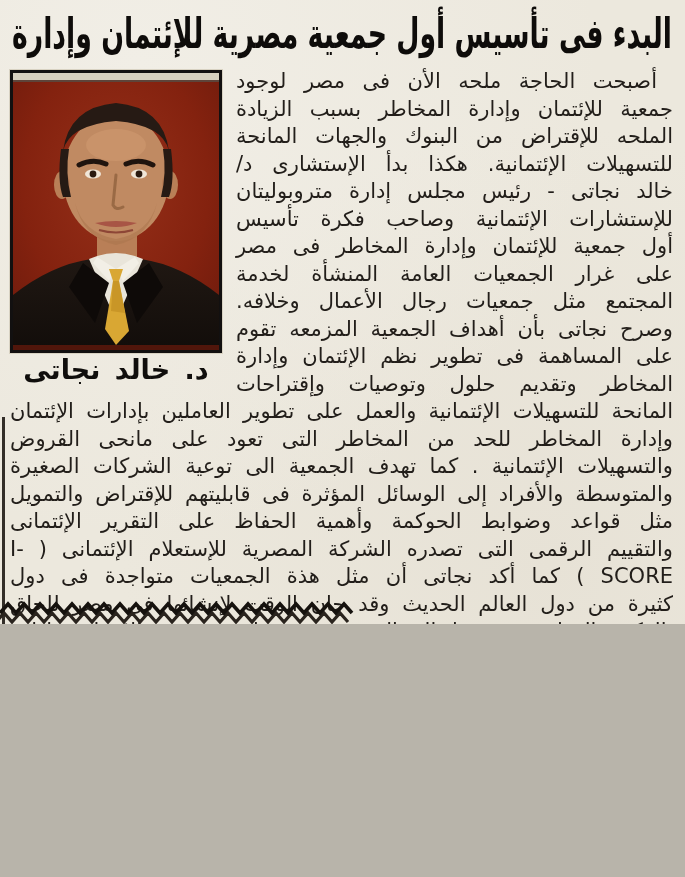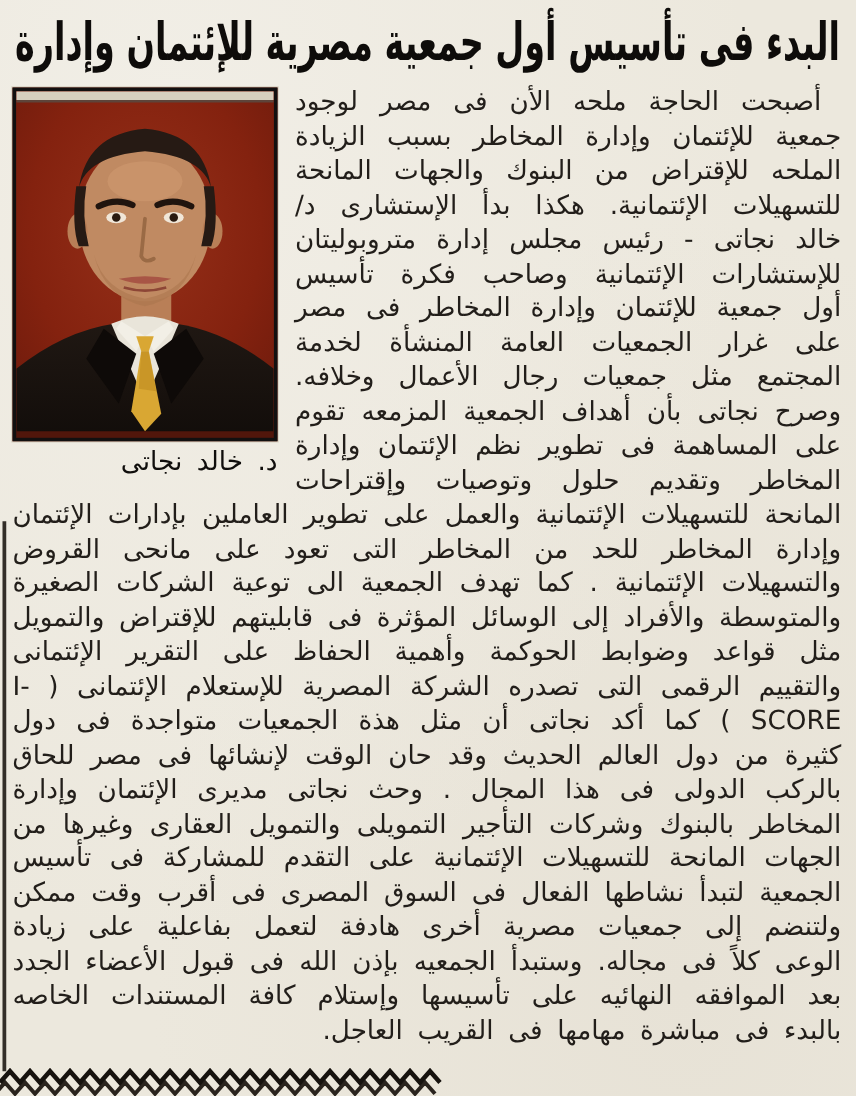--- a/index.html
+++ b/index.html
@@ -1,18 +1,18 @@
 <!DOCTYPE html>
 <html lang="ar"><head>
 <meta charset="utf-8">
 <style>
   html,body{margin:0;padding:0;background:#b8b4aa;}
   .page{
     position:relative;
-    width:685px;height:877px;
+    width:685px;height:624px;
     margin:0 auto;
     background:
       radial-gradient(ellipse at 20% 10%, #f1eee6 0%, rgba(241,238,230,0) 60%),
       radial-gradient(ellipse at 80% 90%, #e7e2d6 0%, rgba(231,226,214,0) 55%),
       #ece8dd;
     overflow:hidden;
     font-family:"DejaVu Sans", sans-serif;
     color:#1c1916;
   }
   
@@ -52,23 +52,23 @@
   }
   .photo-frame{
     width:206px;height:277px;
     border:3px solid #121010;
     background:#7c2011;
     box-shadow:0 0 0 1px #d8d2c2;
   }
   .photo-frame svg{display:block;width:206px;height:277px;}
   .photo-caption{
     direction:rtl;
-    text-align:right;
-    font-weight:normal;
-    font-size:21px;
+    text-align:center;
+    font-weight:bold;
+    font-size:27px;
     margin-top:3px;
     text-indent:0;
     color:#100e0c;
   }
   
   .left-rule{
     position:absolute;
     left:2px;top:417px;
     width:3px;height:440px;
     background:#332e28;

